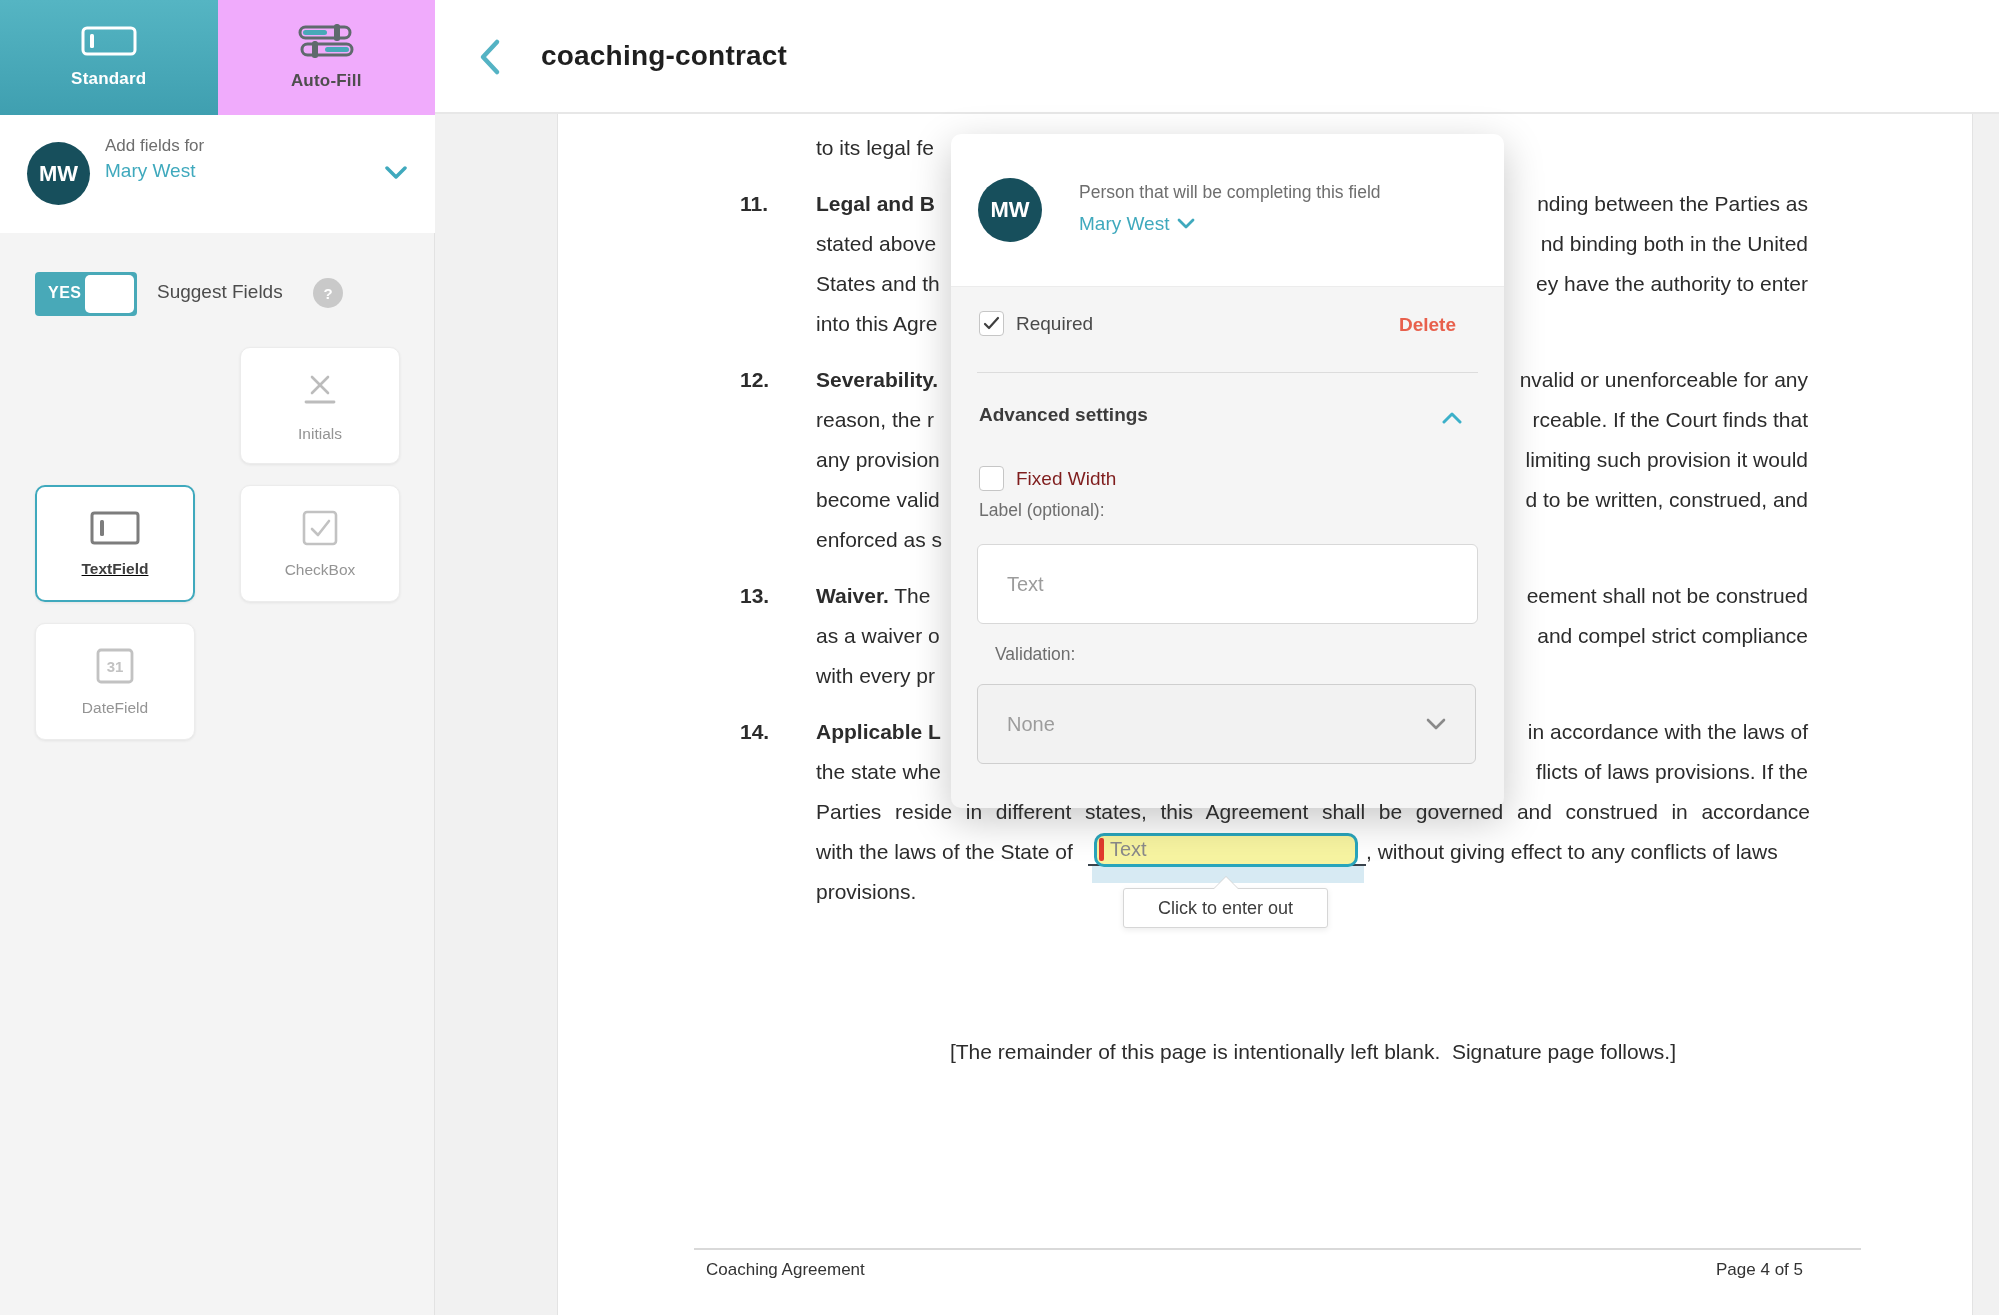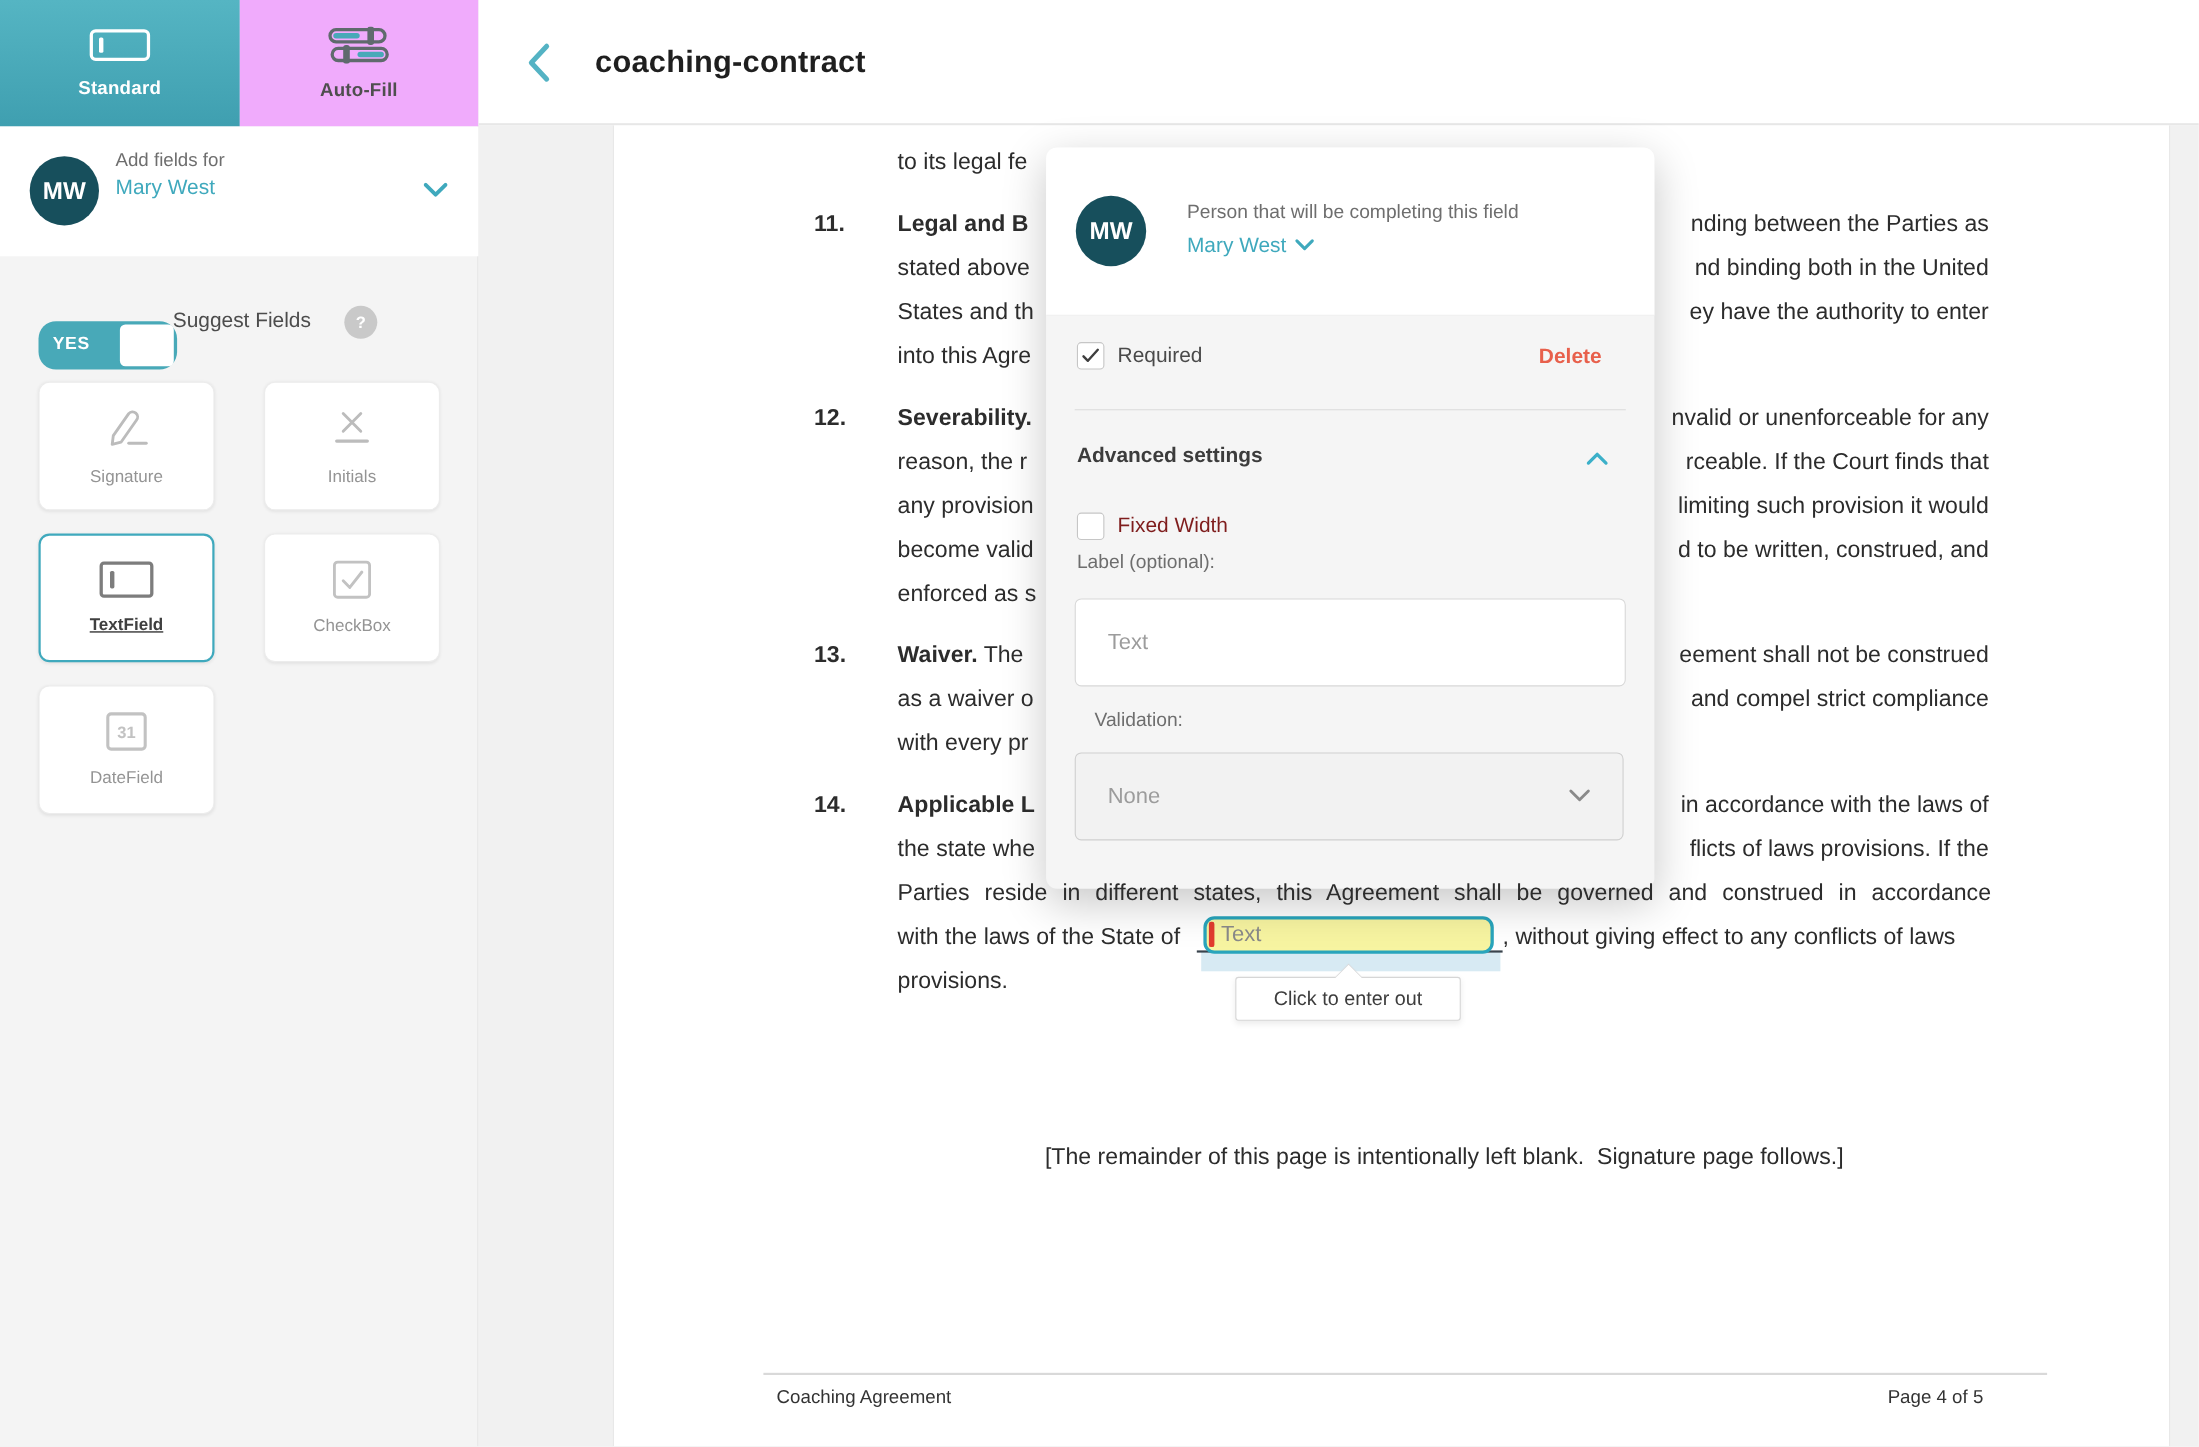--- a/index.html
+++ b/index.html
@@ -12,21 +12,21 @@
   .tab{width:242px;height:115px;display:flex;flex-direction:column;align-items:center;justify-content:center;gap:9px;cursor:pointer;}
   .tab.active{background:linear-gradient(180deg,#55b5c3,#3f9fb0);color:#fff;}
   .tab.inactive{background:#f0abfc;color:#4e4e4e;}
   .tab .tab-label{font-size:17px;font-weight:700;letter-spacing:.2px;}
   .account{position:absolute;left:0;top:115px;width:435px;height:118px;background:#fff;}
   .avatar{border-radius:50%;background:#174f5c;color:#fff;display:flex;align-items:center;justify-content:center;font-weight:700;}
   .account .avatar{position:absolute;left:27px;top:27px;width:63px;height:63px;font-size:22px;}
   .acct-line1{position:absolute;left:105px;top:21px;font-size:17px;color:#6e6e6e;}
   .acct-line2{position:absolute;left:105px;top:45px;font-size:19px;color:#3fa9bd;}
   .acct-chevron{position:absolute;left:385px;top:51px;}
-  .toggle{position:absolute;left:35px;top:272px;width:126px;height:44px;background:#48a9b8;border-radius:16px;cursor:pointer;margin-top:20px;}
+  .toggle{position:absolute;left:35px;top:272px;width:102px;height:44px;background:#48a9b8;border-radius:4px;cursor:pointer;}
   .toggle .yes{position:absolute;left:13px;top:12px;color:#fff;font-weight:700;font-size:16px;letter-spacing:.5px;}
   .toggle .knob{position:absolute;right:3px;top:3px;width:49px;height:38px;background:#fff;border-radius:5px;}
   .suggest-label{position:absolute;left:157px;top:281px;font-size:19px;color:#4c4c4c;}
   .help{position:absolute;left:313px;top:278px;width:30px;height:30px;border-radius:50%;background:#c9c9c9;color:#fff;font-weight:700;font-size:15px;display:flex;align-items:center;justify-content:center;cursor:pointer;}
   .card{position:absolute;width:160px;height:117px;background:#fff;border:1px solid #ececec;border-radius:10px;box-shadow:0 1px 3px rgba(0,0,0,.07);cursor:pointer;display:flex;flex-direction:column;align-items:center;justify-content:center;gap:10px;}
   .card .card-label{font-size:15.5px;color:#949494;}
   .card.selected{border:2px solid #3fa9bd;}
   .card.selected .card-label{color:#3f3f3f;font-weight:700;}
 
   
@@ -116,29 +116,20 @@
       </span>
     </div>
 
     <div class="toggle">
       <span class="yes">YES</span>
       <span class="knob"></span>
     </div>
     <div class="suggest-label">Suggest Fields</div>
     <div class="help">?</div>
 
-    <div class="card" style="left:35px;top:347px;">
-      <span>
-        <svg width="48" height="42" viewBox="0 0 48 42">
-            <path d="M12 28 L26 8 a4.6 4.6 0 0 1 7 6 L19 34 L11 36 Z" fill="none" stroke="#bcbcbc" stroke-width="2.6" stroke-linejoin="round"></path>
-            <line x1="26" y1="35" x2="42" y2="35" stroke="#bcbcbc" stroke-width="2.6" stroke-linecap="round"></line>
-          </svg>
-      </span>
-      <span class="card-label">Signature</span>
-    </div>
     <div class="card" style="left:240px;top:347px;">
       <span>
         <svg width="44" height="42" viewBox="0 0 44 42">
             <line x1="14" y1="8" x2="30" y2="24" stroke="#bcbcbc" stroke-width="2.6" stroke-linecap="round"></line>
             <line x1="30" y1="8" x2="14" y2="24" stroke="#bcbcbc" stroke-width="2.6" stroke-linecap="round"></line>
             <line x1="8" y1="33" x2="36" y2="33" stroke="#bcbcbc" stroke-width="2.8" stroke-linecap="round"></line>
           </svg>
       </span>
       <span class="card-label">Initials</span>
     </div>

